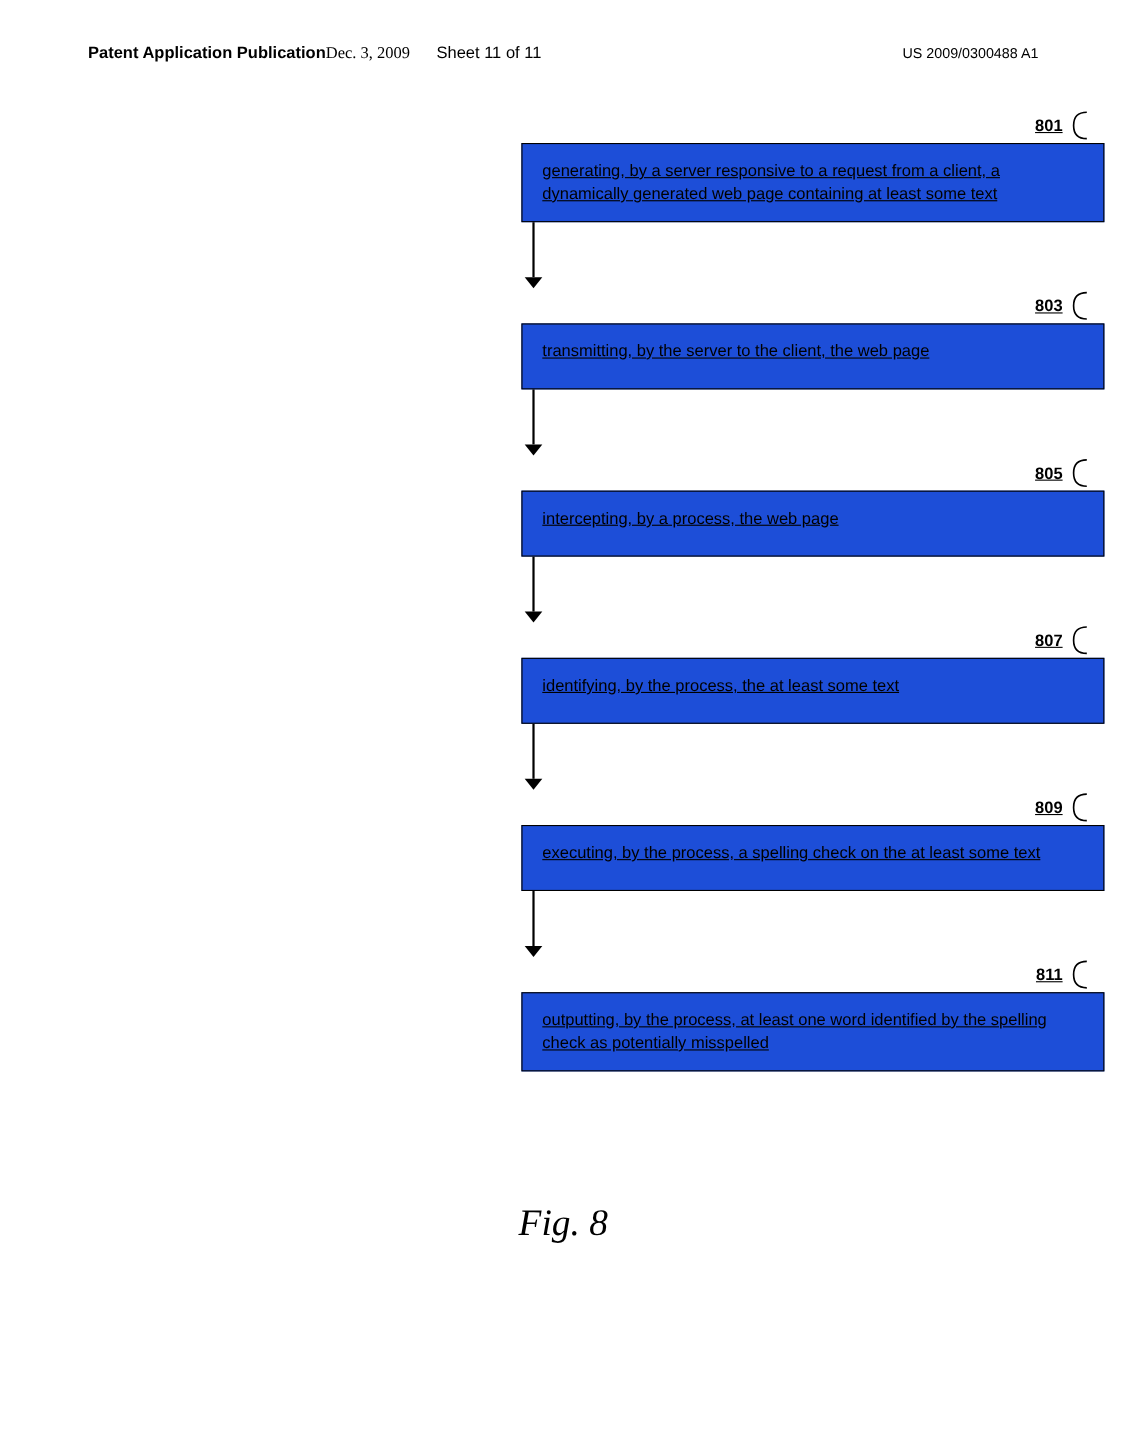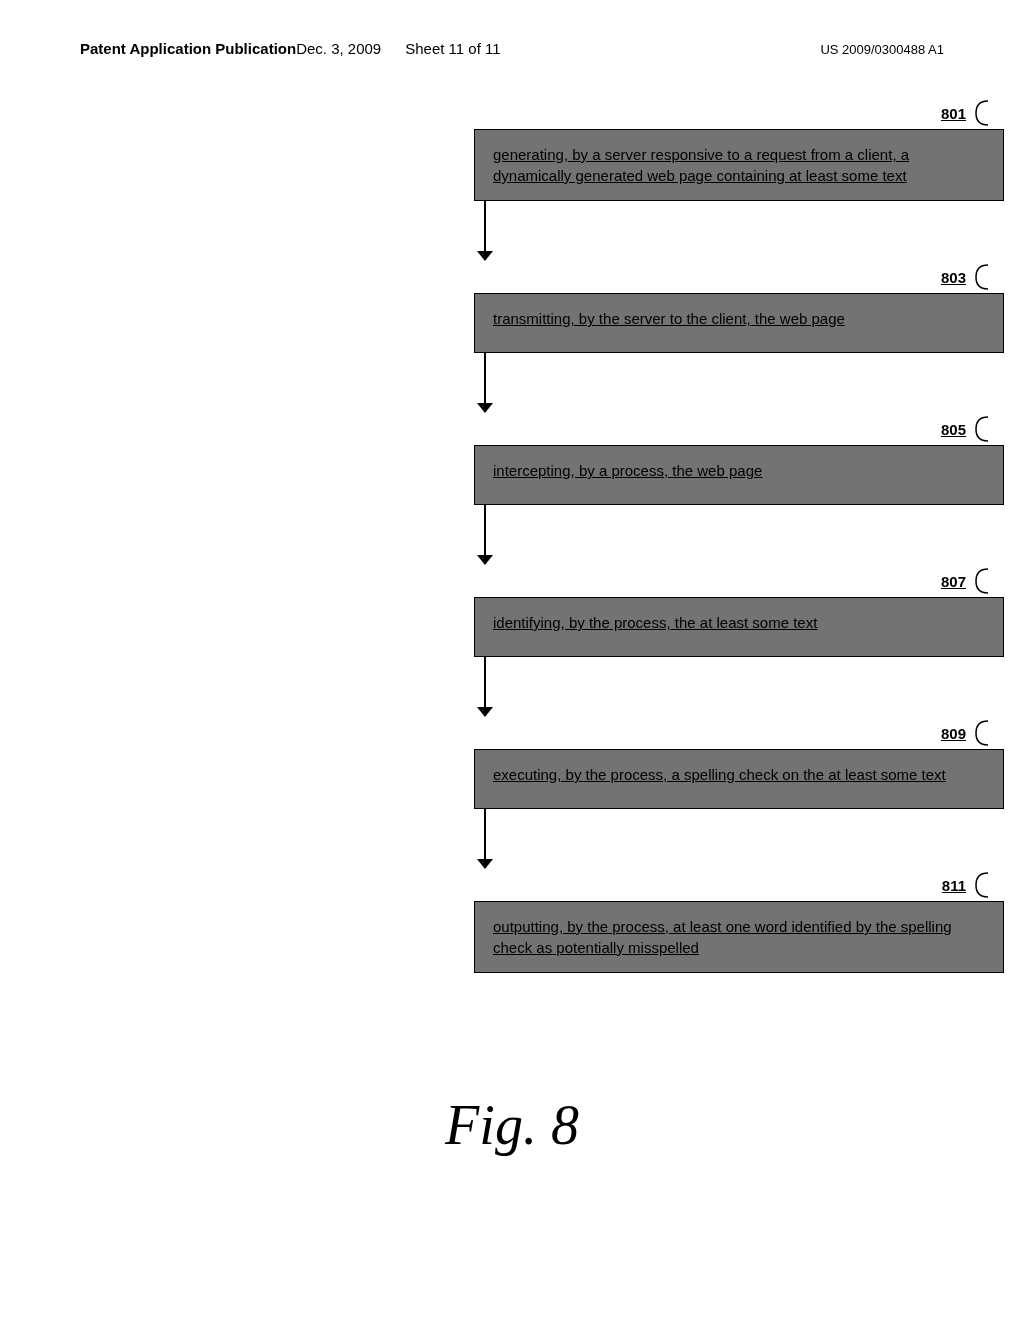--- a/index.html
+++ b/index.html
@@ -21,20 +21,21 @@
       font-size: 15px;
     }
 
     .header-title {
       font-weight: bold;
       font-size: 15px;
     }
 
     .header-date {
       font-size: 15px;
+      font-family: Liberation Serif, serif;
     }
 
     .header-sheet {
       font-size: 15px;
       margin-left: 24px;
     }
 
     .header-patent {
       font-size: 13px;
       margin-left: auto;
@@ -56,21 +57,21 @@
       margin-left: 60px;
     }
 
     .step-box {
       border: 1.5px solid #000;
       padding: 14px 18px;
       font-size: 15px;
       line-height: 1.4;
       width: 530px;
       min-height: 60px;
-      background: #737373;
+      background: #1d4ed8;
     }
 
     .arrow-down {
       display: flex;
       flex-direction: column;
       align-items: center;
     }
 
     .arrow-down .line {
       width: 2px;
@@ -102,21 +103,21 @@
     }
 
     .bracket-svg {
       width: 24px;
       height: 32px;
     }
 
     
     .fig-caption {
       text-align: center;
-      font-size: 56px;
+      font-size: 34px;
       font-style: italic;
       font-family: 'Times New Roman', Times, serif;
       margin-top: 80px;
       padding-bottom: 60px;
     }
 
     .step-wrapper {
       display: flex;
       flex-direction: column;
       align-items: flex-end;

